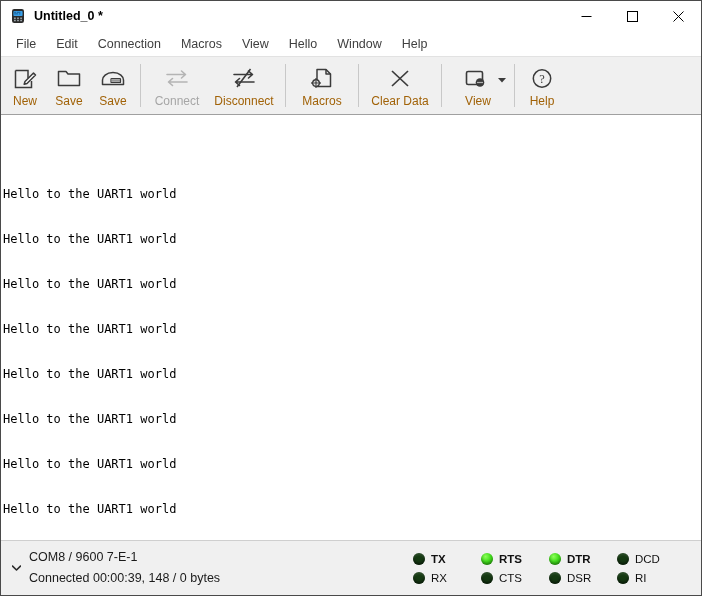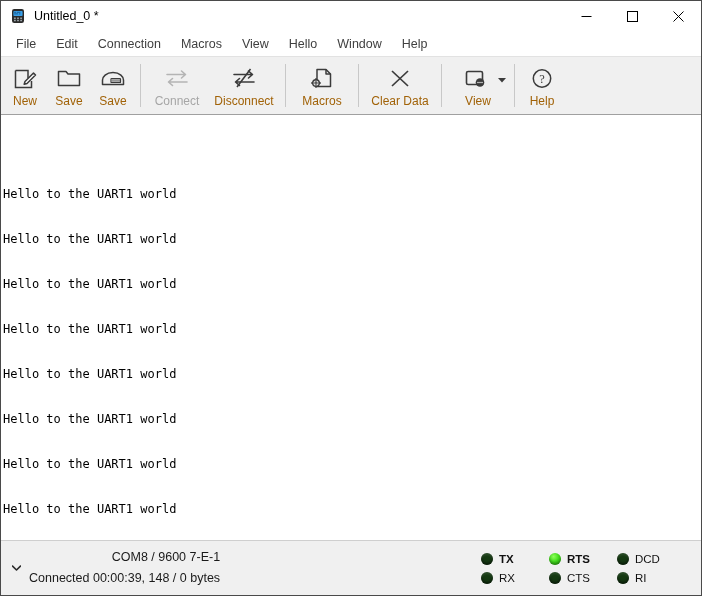--- a/index.html
+++ b/index.html
@@ -45,20 +45,21 @@
     width: 16px;
     height: 16px;
     position: relative;
     display: block;
   }
   .title-text {
     font-size: 12.5px;
     color: #000000;
     line-height: 16px;
     white-space: nowrap;
+    font-weight: bold;
   }
   .winbtns {
     position: absolute;
     right: 0;
     top: 0;
     height: 30px;
     display: flex;
   }
   .winbtn {
     width: 46px;
@@ -182,21 +183,20 @@
     align-items: center;
     justify-content: center;
     padding-left: 4px;
   }
   .status-conn {
     display: flex;
     flex-direction: column;
     justify-content: center;
     gap: 4px;
     padding-left: 2px;
-    align-items: flex-end;
   }
   .status-line {
     font-size: 12.5px;
     color: #1a1a1a;
     line-height: 17px;
     white-space: nowrap;
   }
 
   .leds {
     position: absolute;
@@ -461,20 +461,30 @@
         <div class="ledrow">
           <span class="led on"></span>
           <span class="ledlabel bold">RTS</span>
         </div>
         <div class="ledrow">
           <span class="led"></span>
           <span class="ledlabel">CTS</span>
         </div>
       </div>
 
+      <div class="ledcol">
+        <div class="ledrow">
+          <span class="led on"></span>
+          <span class="ledlabel bold">DTR</span>
+        </div>
+        <div class="ledrow">
+          <span class="led"></span>
+          <span class="ledlabel">DSR</span>
+        </div>
+      </div>
 
       <div class="ledcol last">
         <div class="ledrow">
           <span class="led"></span>
           <span class="ledlabel">DCD</span>
         </div>
         <div class="ledrow">
           <span class="led"></span>
           <span class="ledlabel">RI</span>
         </div>

